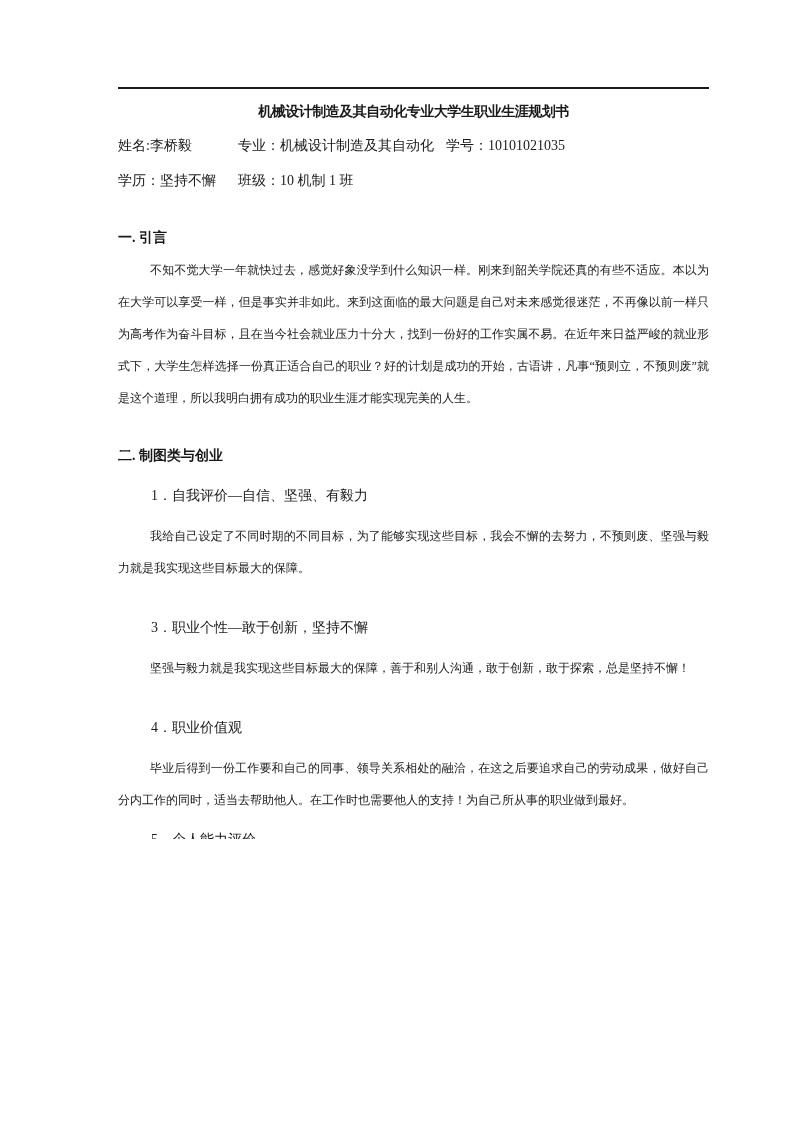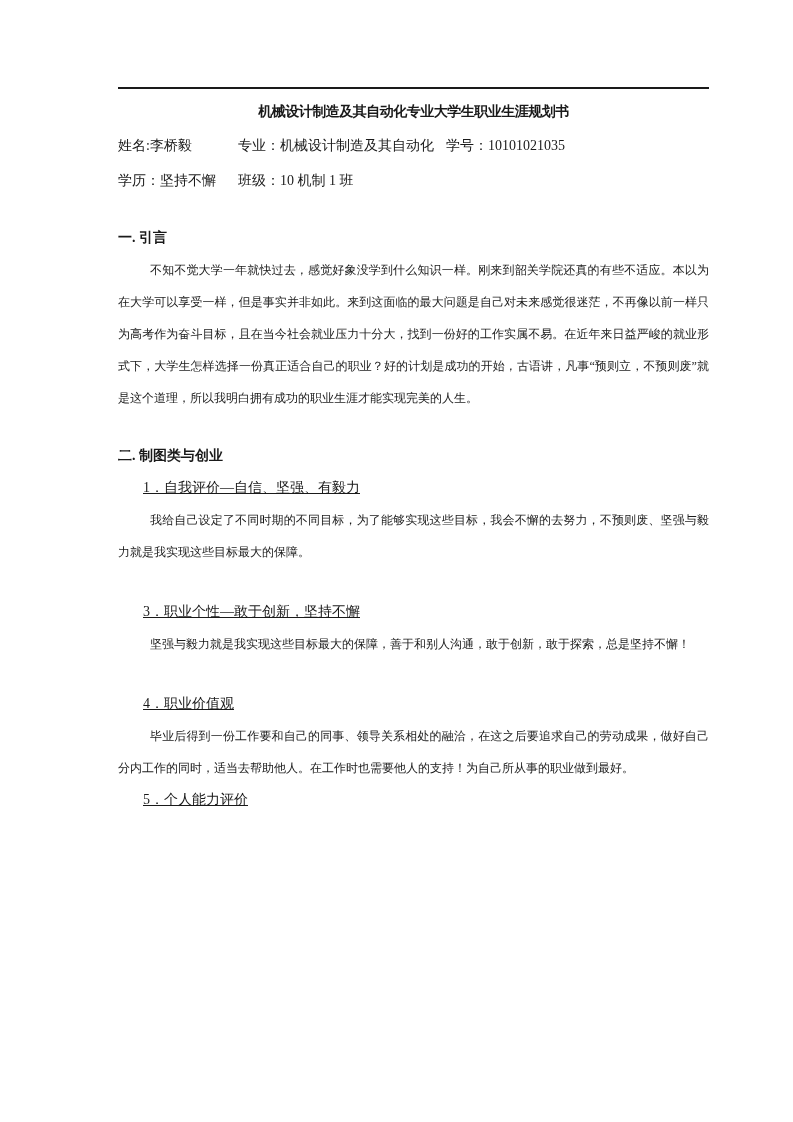--- a/index.html
+++ b/index.html
@@ -58,26 +58,25 @@
   .para {
     margin: 0;
     font-size: 12px;
     line-height: 32px;
     text-align: justify;
     text-indent: 32px;
   }
   .item { margin: 0; }
   .gap-before { margin-top: 28px; }
   .item-title {
-    margin: 0;
+    margin: 8px;
     font-size: 14px;
     line-height: 32px;
     text-indent: 25px;
     white-space: nowrap;
-    text-decoration: underline;
   }
 </style>
 </head>
 <body>
 
 <div class="page">
 
   <div class="top-rule"></div>
 
   <div class="doc-title">机械设计制造及其自动化专业大学生职业生涯规划书</div>

